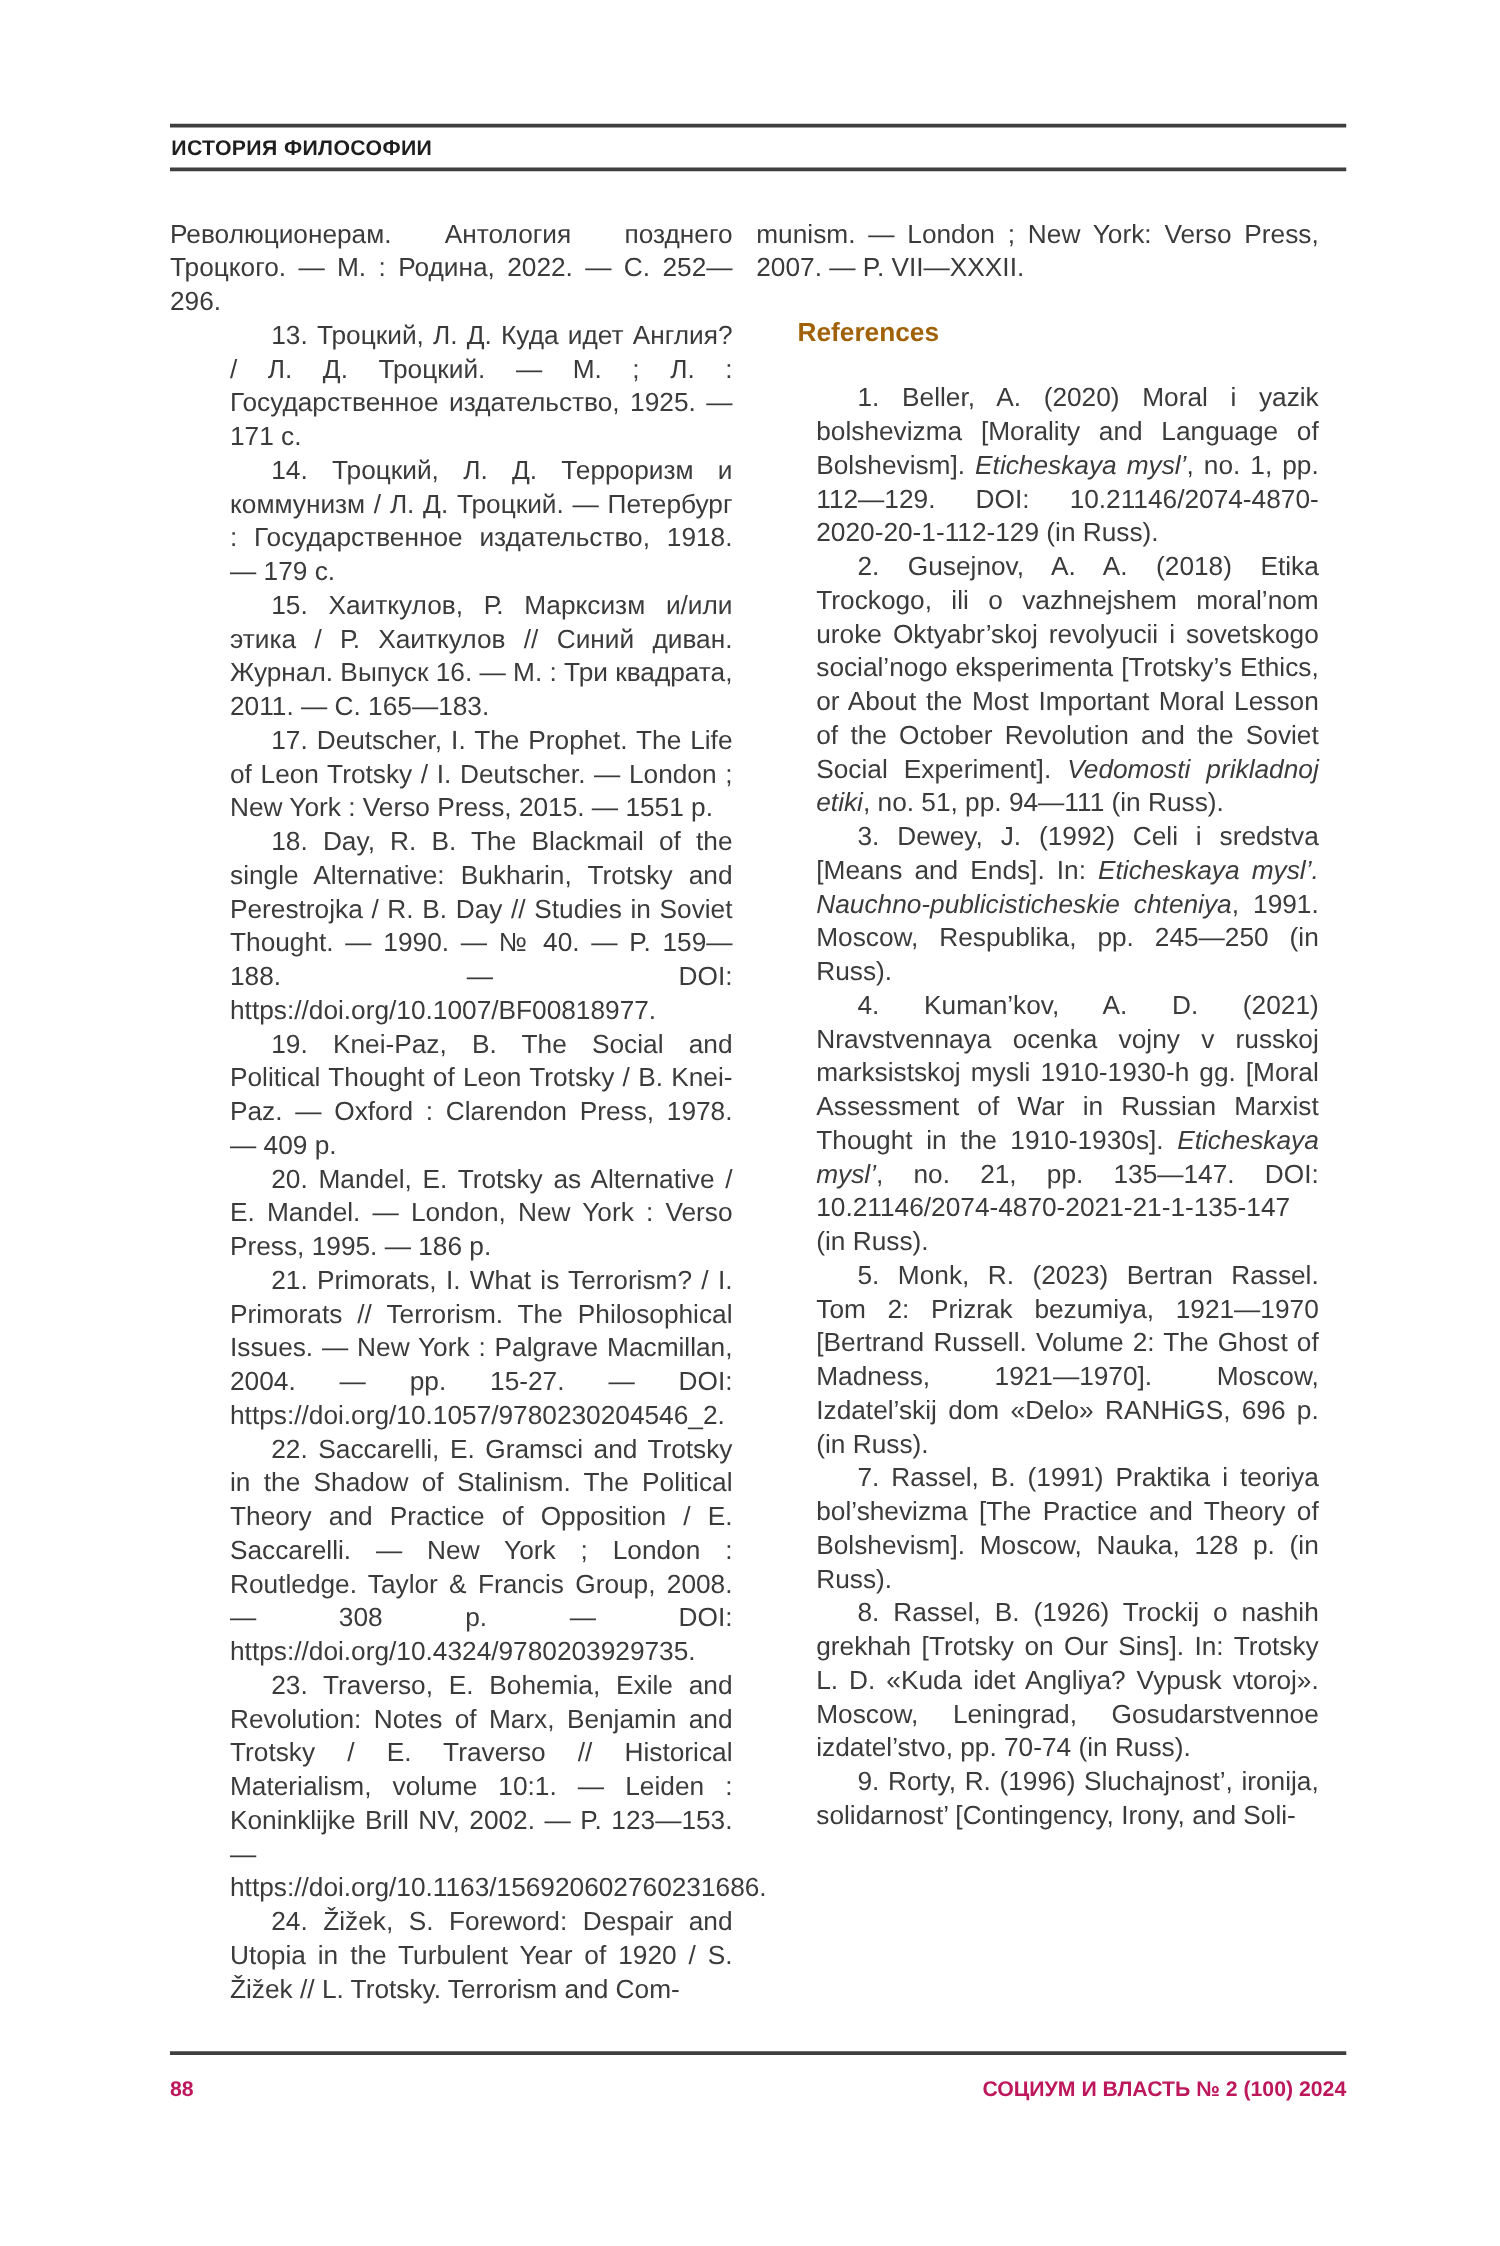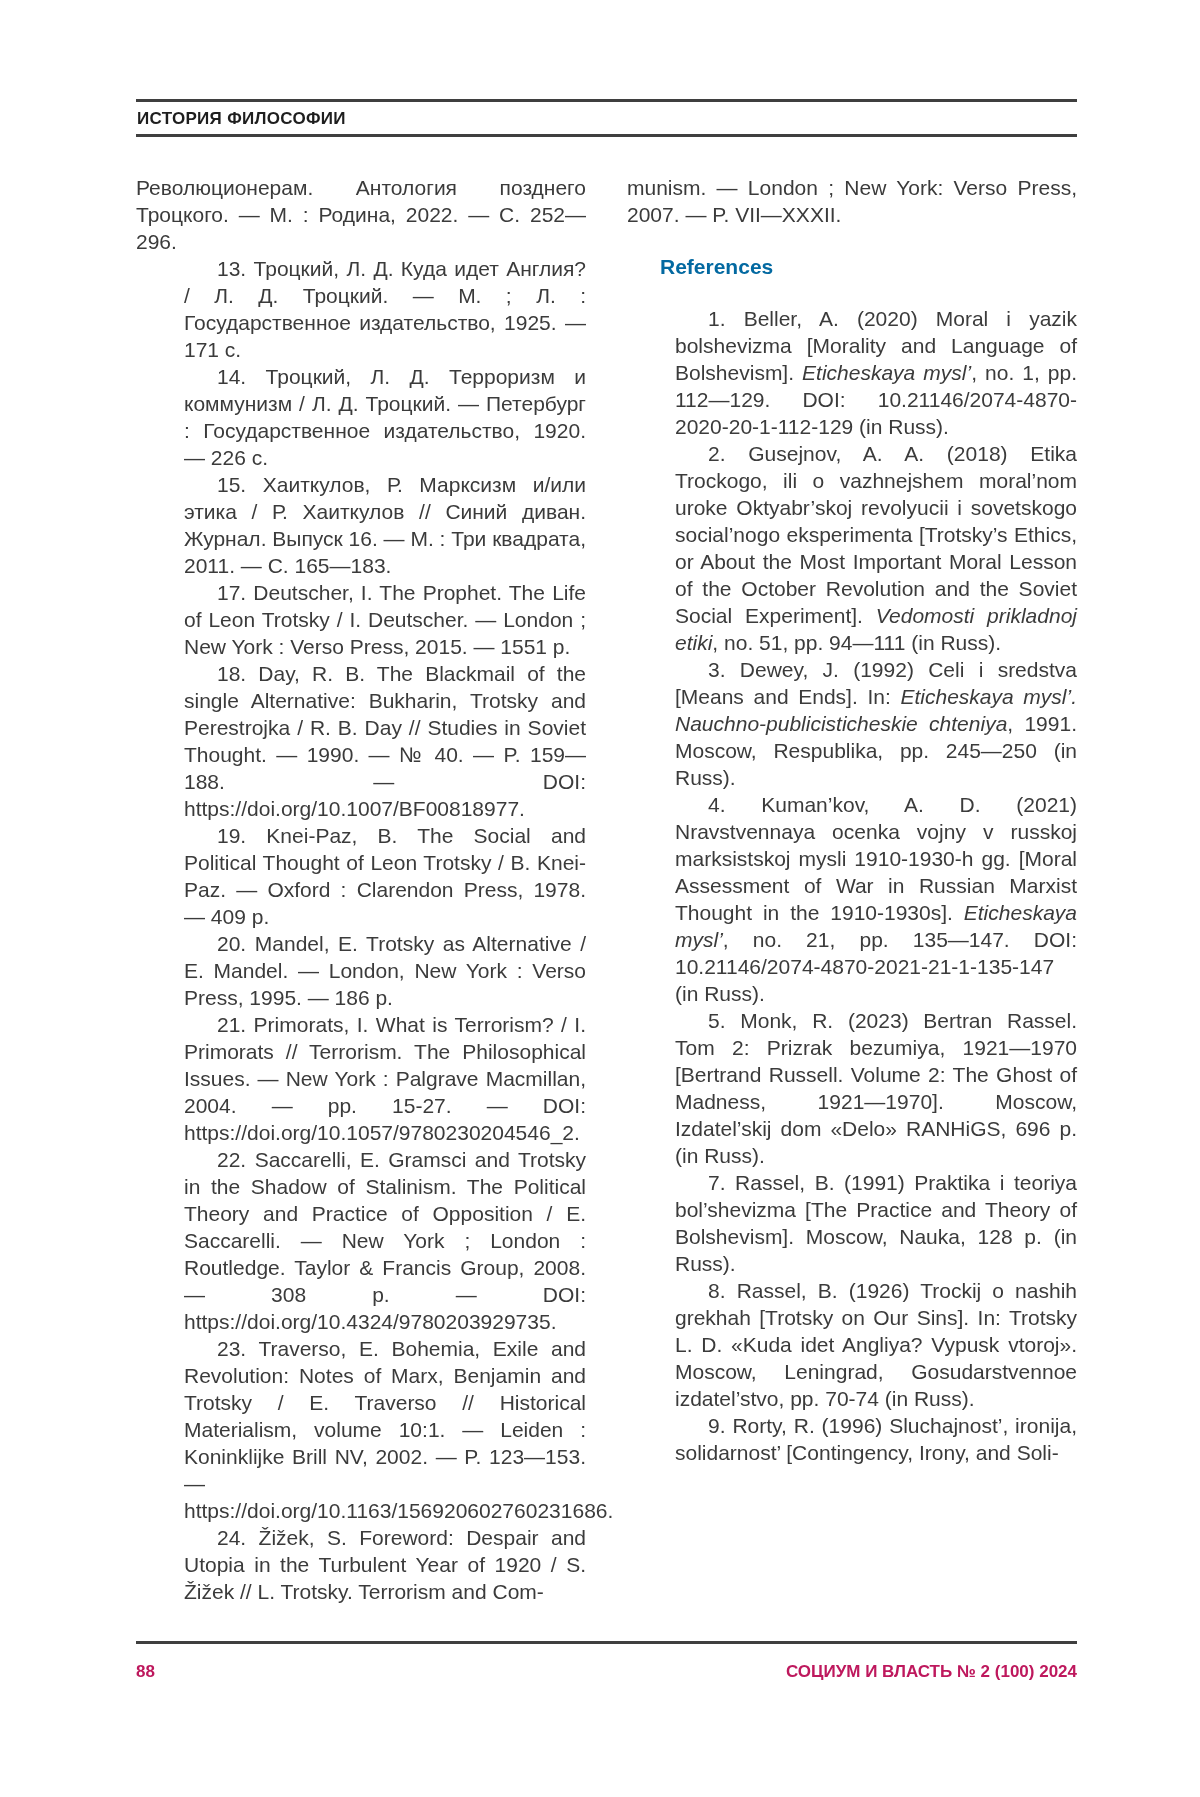--- a/index.html
+++ b/index.html
@@ -20,39 +20,39 @@
     letter-spacing: 0.3px;
     line-height: 18px;
     padding: 8px 0 6px 1px;
   }
   .columns {
     position: absolute;
     top: 174px;
     left: 136px;
     width: 941px;
     display: flex;
-    column-gap: 41px;
+    column-gap: 19px;
     align-items: flex-start;
   }
   .col { width: 450px; }
   .ref {
     margin: 0;
     font-size: 21px;
     line-height: 27px;
     color: #3b3b3b;
     text-align: justify;
   }
   .ref.indent { text-indent: 33px; margin-left: 48px; }
   .it { font-style: italic; }
   .refs-heading {
     margin: 25px 0 25px 0;
     font-size: 21px;
     line-height: 27px;
     font-weight: bold;
-    color: #0369a1;
+    color: #a16207;
     text-indent: 33px;
   }
   .page-footer { position: absolute; top: 1641px; left: 136px; width: 941px; }
   .footer-row {
     display: flex;
     justify-content: space-between;
     align-items: baseline;
     margin-top: 18px;
     font-size: 17px;
     font-weight: bold;
@@ -67,21 +67,21 @@
   <header class="page-header">
     <div class="rule"></div>
     <div class="running-head">ИСТОРИЯ ФИЛОСОФИИ</div>
     <div class="rule"></div>
   </header>
 
   <main class="columns">
     <section class="col" id="left-col">
         <p class="ref"><span class="">Революционерам. Антология позднего Троцкого. — М. : Родина, 2022. — С. 252—296.</span></p>
         <p class="ref indent"><span class="">13. Троцкий, Л. Д. Куда идет Англия? / Л. Д. Троцкий. — М. ; Л. : Государственное издательство, 1925. — 171 с.</span></p>
-        <p class="ref indent"><span class="">14. Троцкий, Л. Д. Терроризм и коммунизм / Л. Д. Троцкий. — Петербург : Государственное издательство, 1920. — 226 с.</span></p>
+        <p class="ref indent"><span class="">14. Троцкий, Л. Д. Терроризм и коммунизм / Л. Д. Троцкий. — Петербург : Государственное издательство, 1918. — 179 с.</span></p>
         <p class="ref indent"><span class="">15. Хаиткулов, Р. Марксизм и/или этика / Р. Хаиткулов // Синий диван. Журнал. Выпуск 16. — М. : Три квадрата, 2011. — С. 165—183.</span></p>
         <p class="ref indent"><span class="">17. Deutscher, I. The Prophet. The Life of Leon Trotsky / I. Deutscher. — London ; New York : Verso Press, 2015. — 1551 p.</span></p>
         <p class="ref indent"><span class="">18. Day, R. B. The Blackmail of the single Alternative: Bukharin, Trotsky and Perestrojka / R. B. Day // Studies in Soviet Thought. — 1990. — № 40. — P. 159—188. — DOI: https://doi.org/10.1007/BF00818977.</span></p>
         <p class="ref indent"><span class="">19. Knei-Paz, B. The Social and Political Thought of Leon Trotsky / B. Knei-Paz. — Oxford : Clarendon Press, 1978. — 409 p.</span></p>
         <p class="ref indent"><span class="">20. Mandel, E. Trotsky as Alternative / E. Mandel. — London, New York : Verso Press, 1995. — 186 p.</span></p>
         <p class="ref indent"><span class="">21. Primorats, I. What is Terrorism? / I. Primorats // Terrorism. The Philosophical Issues. — New York : Palgrave Macmillan, 2004. — pp. 15-27. — DOI: https://doi.org/10.1057/9780230204546_2.</span></p>
         <p class="ref indent"><span class="">22. Saccarelli, E. Gramsci and Trotsky in the Shadow of Stalinism. The Political Theory and Practice of Opposition / E. Saccarelli. — New York ; London : Routledge. Taylor &amp; Francis Group, 2008. — 308 p. — DOI: https://doi.org/10.4324/9780203929735.</span></p>
         <p class="ref indent"><span class="">23. Traverso, E. Bohemia, Exile and Revolution: Notes of Marx, Benjamin and Trotsky / E. Traverso // Historical Materialism, volume 10:1. — Leiden : Koninklijke Brill NV, 2002. — P. 123—153. — https://doi.org/10.1163/156920602760231686.</span></p>
         <p class="ref indent"><span class="">24. Žižek, S. Foreword: Despair and Utopia in the Turbulent Year of 1920 / S. Žižek // L. Trotsky. Terrorism and Com-</span></p>
       </section>

